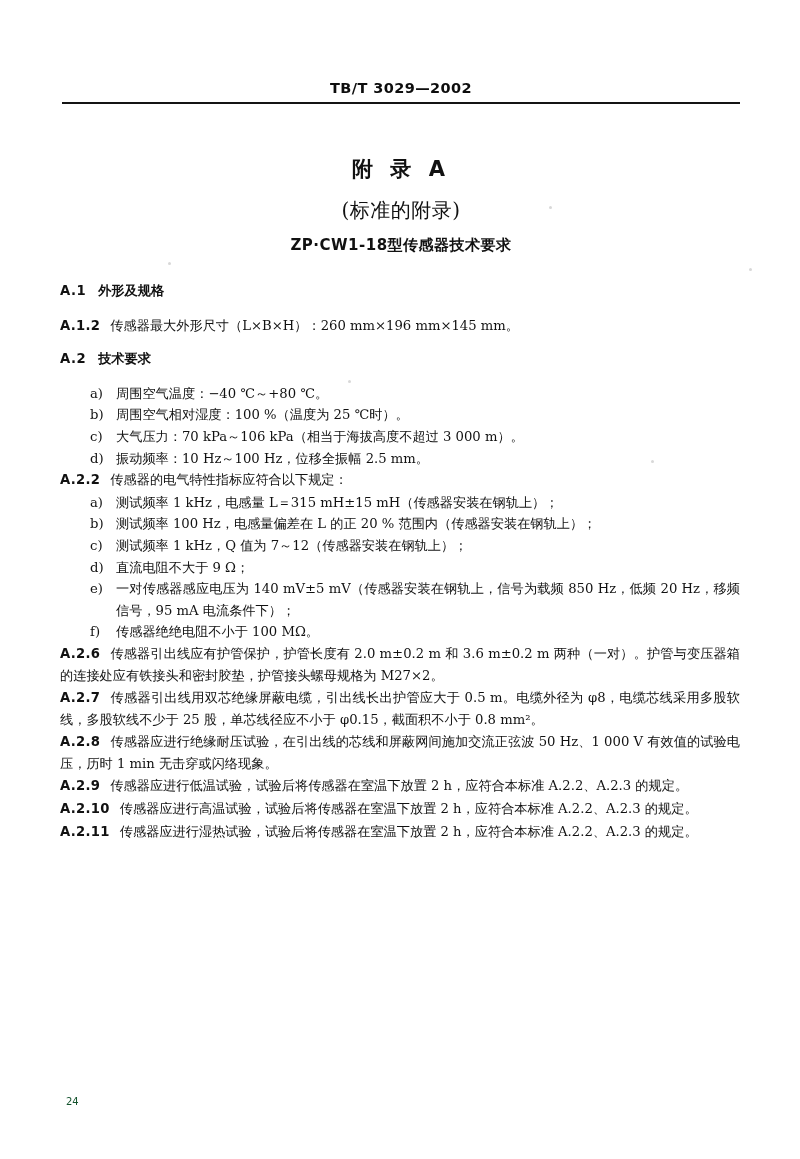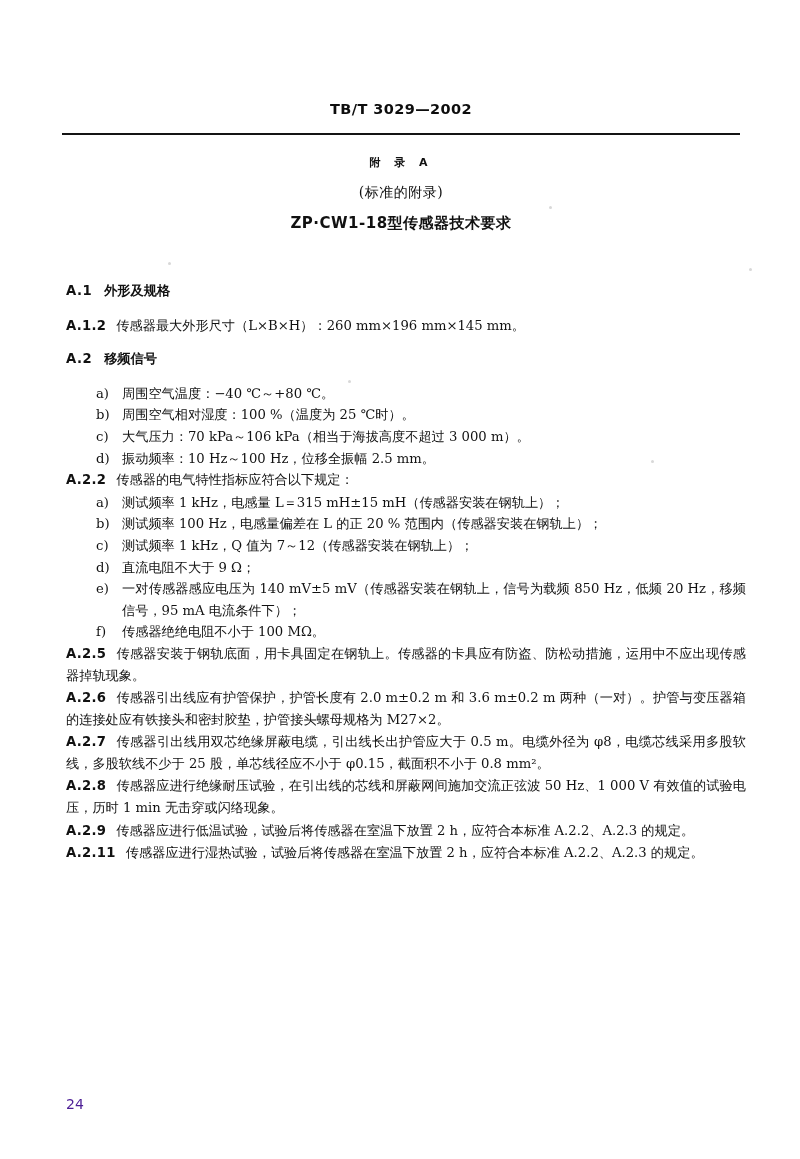--- a/index.html
+++ b/index.html
@@ -31,60 +31,59 @@
     top: 80px;
     width: 678px;
   }
   .header-title {
     text-align: center;
     font-family: "DejaVu Sans", "Liberation Sans", sans-serif;
     font-weight: bold;
     font-size: 14.5px;
     letter-spacing: 0.4px;
     color: #0d0d0d;
-    padding-bottom: 16px;
-    margin-top: 21px;
+    padding-bottom: 6px;
   }
   .header-rule {
     height: 2px;
     background: #141414;
     width: 100%;
   }
 
   
   .title-block {
     position: absolute;
     left: 62px;
     top: 155px;
     width: 678px;
     text-align: center;
   }
   .annex-label {
     font-family: "DejaVu Sans", "Liberation Sans", sans-serif;
     font-weight: bold;
-    font-size: 11px;
+    font-size: 21px;
     letter-spacing: 5px;
     margin-bottom: 14px;
   }
   .annex-kind {
-    font-size: 14px;
+    font-size: 20px;
     margin-bottom: 12px;
     letter-spacing: 0.5px;
   }
   .annex-subject {
     font-family: "DejaVu Sans", "Liberation Sans", sans-serif;
     font-weight: bold;
     font-size: 15px;
     letter-spacing: 0.5px;
   }
 
   
   .body-block {
     position: absolute;
-    left: 66px;
+    left: 60px;
     top: 268px;
     width: 680px;
     font-size: 13.2px;
     line-height: 21.6px;
   }
   .clause-h {
     font-family: "DejaVu Sans", "Liberation Sans", sans-serif;
     font-weight: bold;
     font-size: 13.2px;
     margin-top: 12px;
@@ -129,22 +128,22 @@
   }
 
   .gap-sm { height: 7px; }
 
   
   .folio {
     position: absolute;
     left: 66px;
     top: 1096px;
     font-family: "DejaVu Sans", "Liberation Sans", sans-serif;
-    font-size: 14px;
-    color: #4c1d95;
+    font-size: 10px;
+    color: #14532d;
   }
 
   
   .speck {
     position: absolute;
     background: #d8d8d8;
     border-radius: 50%;
     pointer-events: none;
   }
 </style>
@@ -170,21 +169,21 @@
       <span class="num">A.1</span><span class="txt">外形及规格</span>
     </div>
 
     <div class="gap-sm"></div>
 
     <div class="para">
       <span class="num">A.1.2</span><span class="txt">传感器最大外形尺寸（L×B×H）：260 mm×196 mm×145 mm。</span>
     </div>
 
     <div class="clause-h">
-      <span class="num">A.2</span><span class="txt">移频信号</span>
+      <span class="num">A.2</span><span class="txt">技术要求</span>
     </div>
 
     <div class="gap-sm"></div>
 
     <ul class="list">
       <li>
         <span class="marker">a)</span>
         <span class="item-text">周围空气温度：−40 ℃～+80 ℃。</span>
       </li>
       <li>
@@ -225,33 +224,33 @@
         <span class="marker">e)</span>
         <span class="item-text">一对传感器感应电压为 140 mV±5 mV（传感器安装在钢轨上，信号为载频 850 Hz，低频 20 Hz，移频信号，95 mA 电流条件下）；</span>
       </li>
       <li>
         <span class="marker">f)</span>
         <span class="item-text">传感器绝绝电阻不小于 100 MΩ。</span>
       </li>
     </ul>
 
     <div class="para">
-      <span class="num">A.2.5</span><span class="txt">传感器安装于钢轨底面，用卡具固定在钢轨上。传感器的卡具应有防盗、防松动措施，运用中不应出现传感器掉轨现象。</span>
-    </div>
-    <div class="para">
       <span class="num">A.2.6</span><span class="txt">传感器引出线应有护管保护，护管长度有 2.0 m±0.2 m 和 3.6 m±0.2 m 两种（一对）。护管与变压器箱的连接处应有铁接头和密封胶垫，护管接头螺母规格为 M27×2。</span>
     </div>
     <div class="para">
       <span class="num">A.2.7</span><span class="txt">传感器引出线用双芯绝缘屏蔽电缆，引出线长出护管应大于 0.5 m。电缆外径为 φ8，电缆芯线采用多股软线，多股软线不少于 25 股，单芯线径应不小于 φ0.15，截面积不小于 0.8 mm²。</span>
     </div>
     <div class="para">
       <span class="num">A.2.8</span><span class="txt">传感器应进行绝缘耐压试验，在引出线的芯线和屏蔽网间施加交流正弦波 50 Hz、1 000 V 有效值的试验电压，历时 1 min 无击穿或闪络现象。</span>
     </div>
     <div class="para">
       <span class="num">A.2.9</span><span class="txt">传感器应进行低温试验，试验后将传感器在室温下放置 2 h，应符合本标准 A.2.2、A.2.3 的规定。</span>
+    </div>
+    <div class="para">
+      <span class="num">A.2.10</span><span class="txt">传感器应进行高温试验，试验后将传感器在室温下放置 2 h，应符合本标准 A.2.2、A.2.3 的规定。</span>
     </div>
     <div class="para">
       <span class="num">A.2.11</span><span class="txt">传感器应进行湿热试验，试验后将传感器在室温下放置 2 h，应符合本标准 A.2.2、A.2.3 的规定。</span>
     </div>
 
   </div>
 
   <div class="folio">24</div>
 
   <div class="speck" style="left:168px;top:262px;width:3px;height:3px;"></div>

